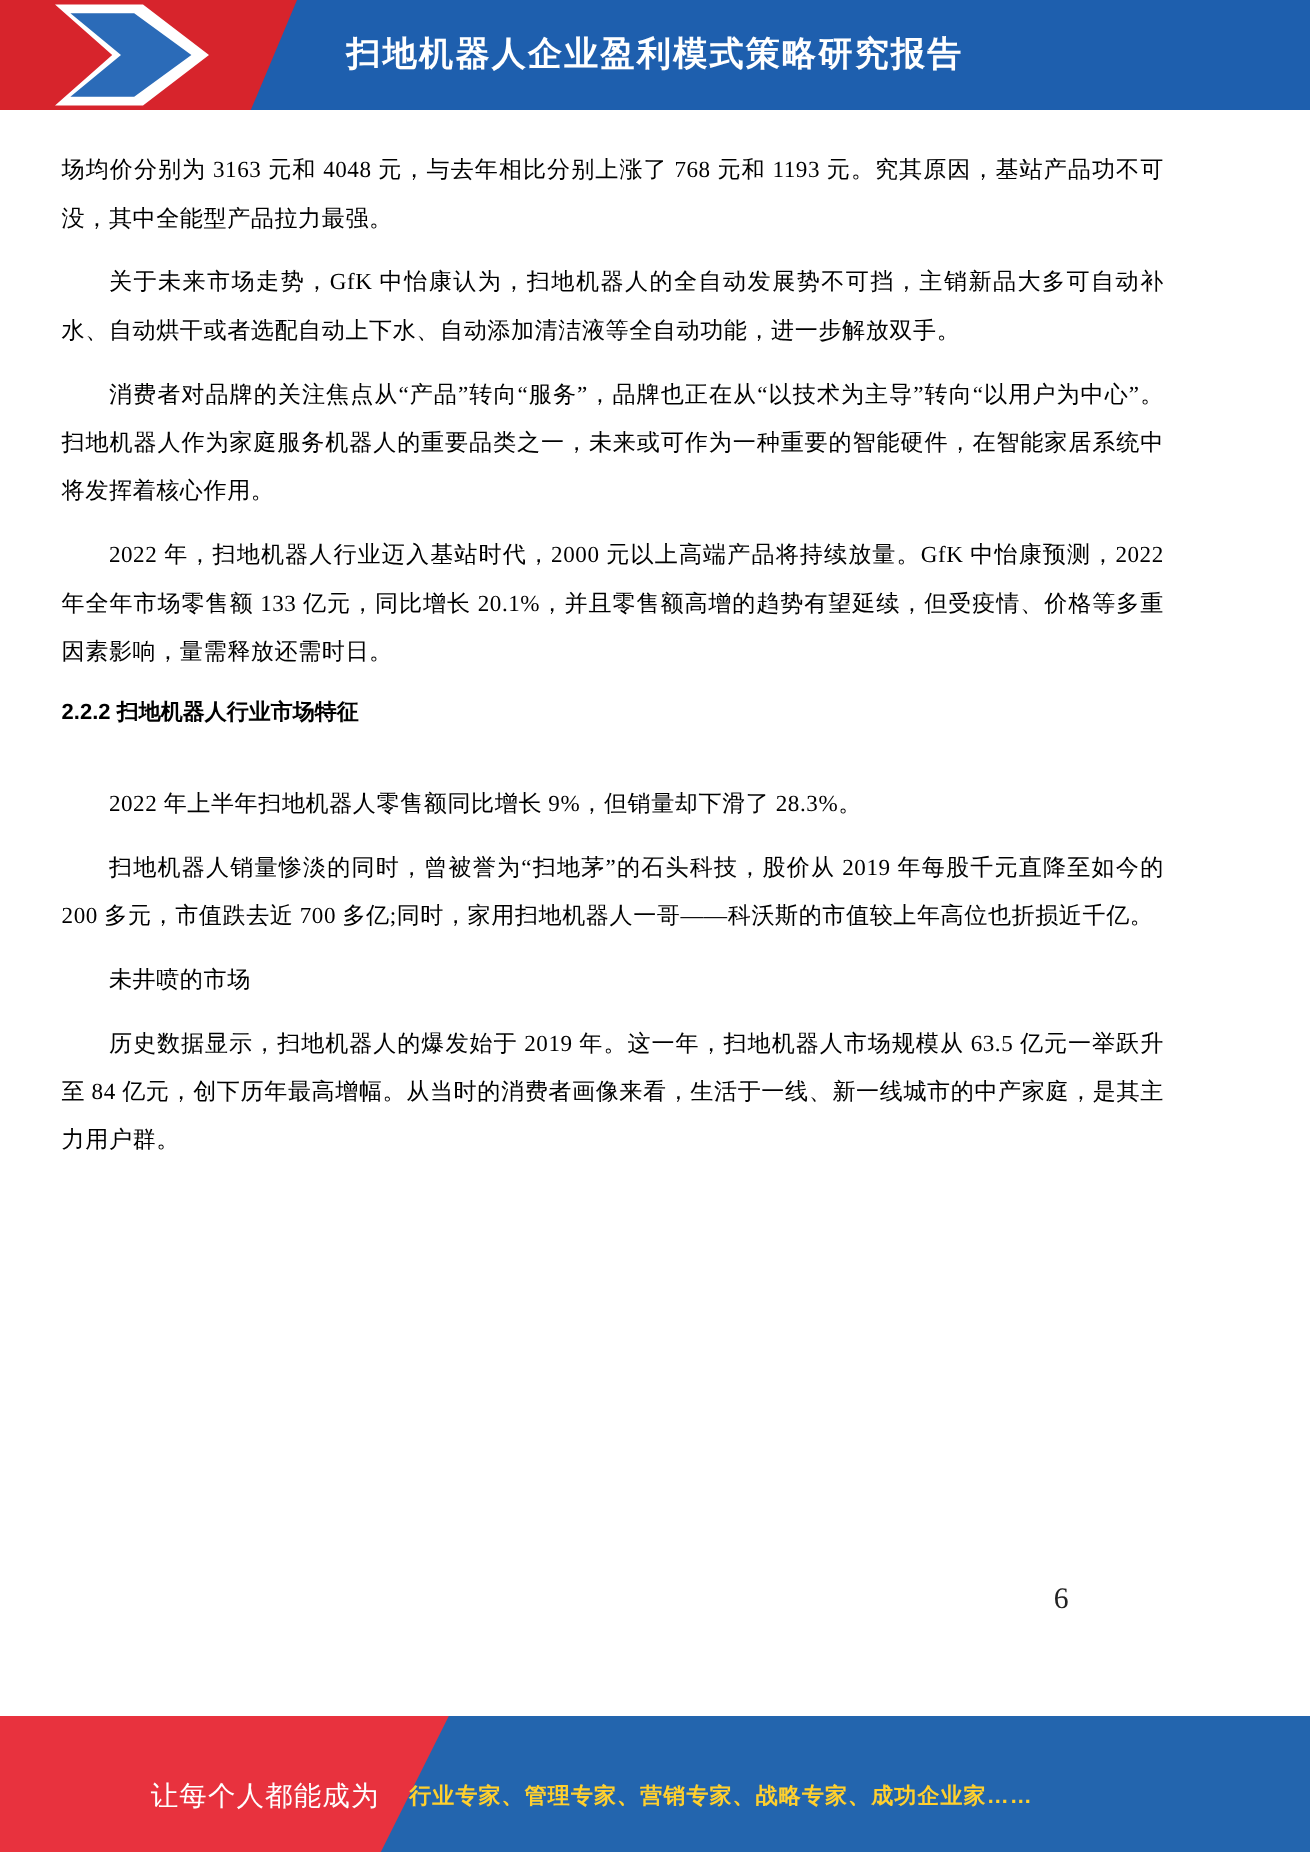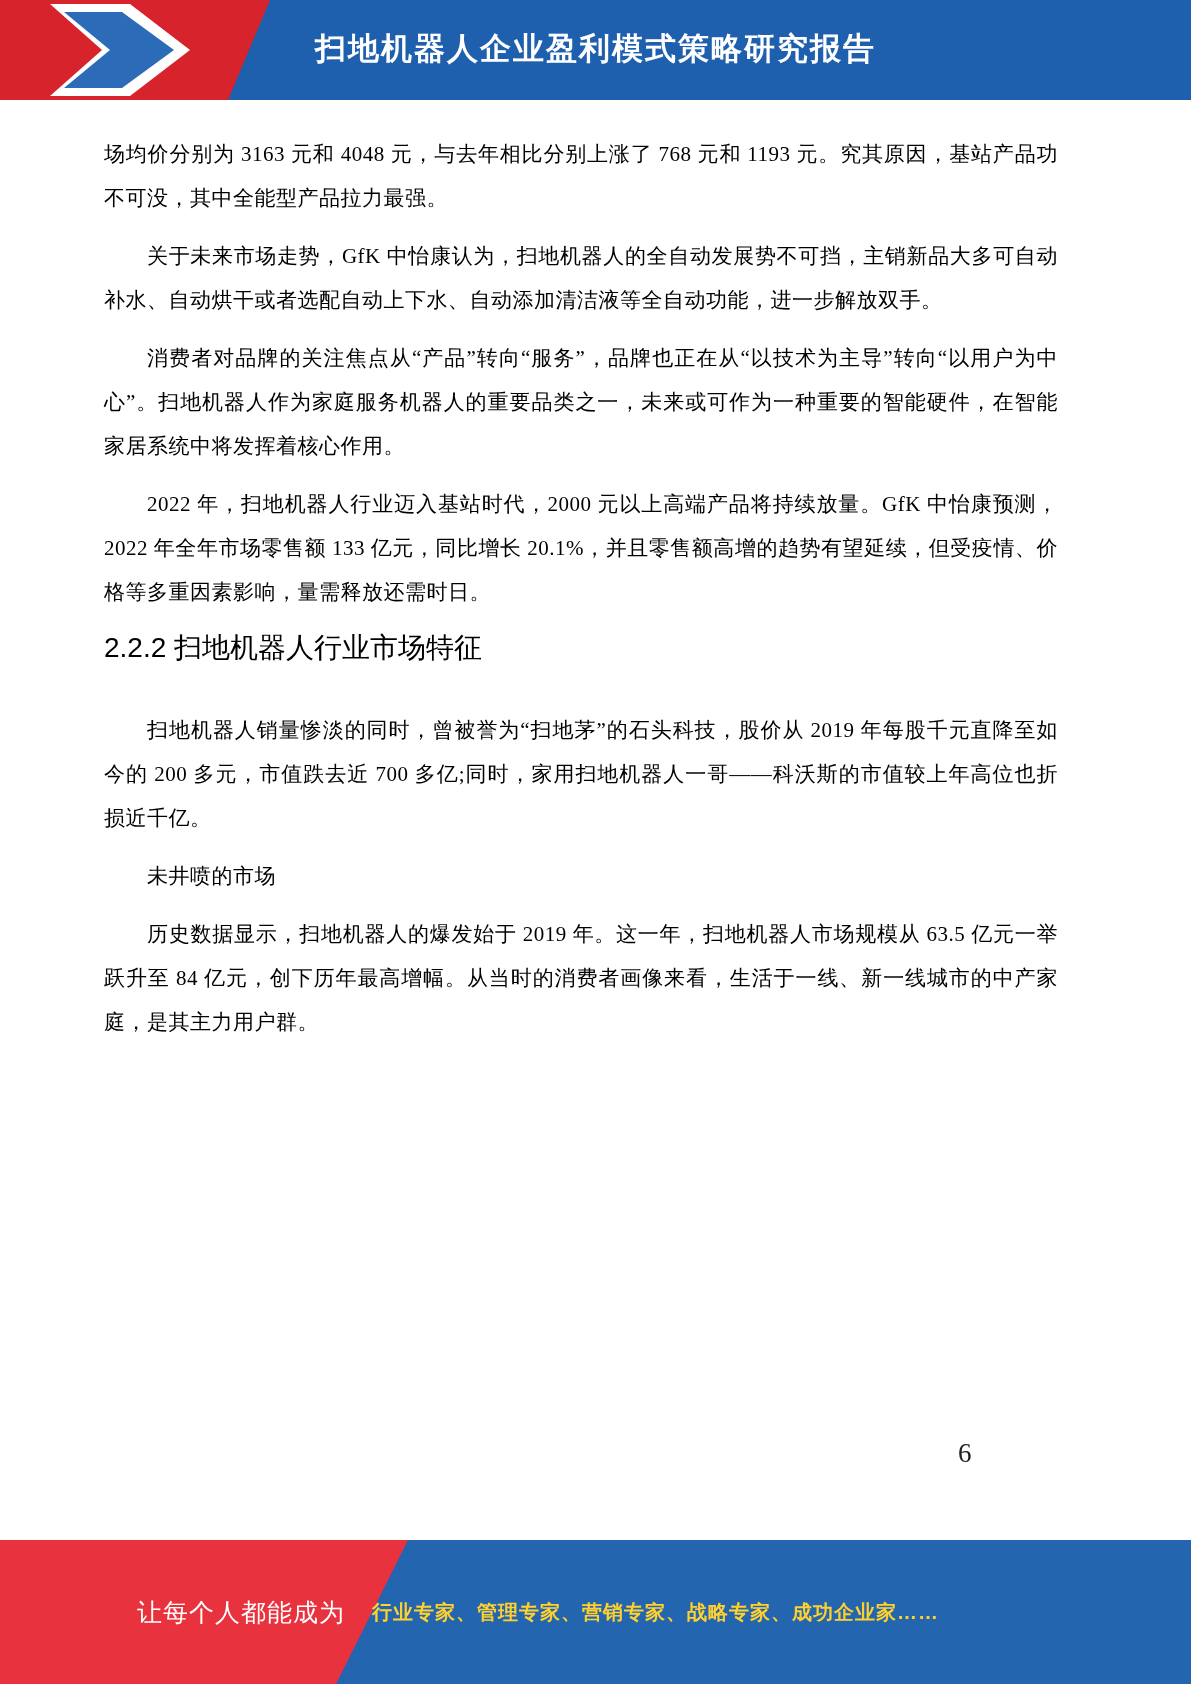--- a/index.html
+++ b/index.html
@@ -31,57 +31,57 @@
     color: #ffffff;
     font-family: "Liberation Sans", "DejaVu Sans", sans-serif;
     font-size: 31px;
     font-weight: bold;
     letter-spacing: 2px;
     white-space: nowrap;
   }
 
   
   .content {
-    padding: 32px 133px 0 104px;
+    padding: 32px 133px 0 56px;
     color: #000000;
   }
   .para {
     font-size: 21px;
     line-height: 44px;
     text-align: justify;
     letter-spacing: 0.5px;
     margin: 0 0 14px 0;
   }
   .para.indent { text-indent: 43px; }
   .para.tight { margin-bottom: 0; }
   .section-heading {
     font-family: "Liberation Sans", "DejaVu Sans", sans-serif;
-    font-size: 28px;
-    font-weight: normal;
+    font-size: 20px;
+    font-weight: bold;
     color: #000000;
     margin: 8px 0 40px 0;
     line-height: 40px;
   }
 
   
   .page-number {
     position: absolute;
     left: 958px;
     top: 1438px;
     font-size: 27px;
     color: #222222;
     font-family: "Liberation Serif", "DejaVu Serif", serif;
   }
 
   
   .footer {
     position: absolute;
     left: 0; bottom: 0;
     width: 1191px;
-    height: 144px;
+    height: 124px;
   }
   .footer-svg { position: absolute; left: 0; top: 0; display: block; }
   .footer-left {
     position: absolute;
     left: 137px; top: 0;
     height: 144px;
     display: flex;
     align-items: center;
     color: #ffffff;
     font-family: "Liberation Sans", "DejaVu Sans", sans-serif;
@@ -120,20 +120,21 @@
   </header>
 
   <main class="content">
     <p class="para">场均价分别为 3163 元和 4048 元，与去年相比分别上涨了 768 元和 1193 元。究其原因，基站产品功不可没，其中全能型产品拉力最强。</p>
     <p class="para indent">关于未来市场走势，GfK 中怡康认为，扫地机器人的全自动发展势不可挡，主销新品大多可自动补水、自动烘干或者选配自动上下水、自动添加清洁液等全自动功能，进一步解放双手。</p>
     <p class="para indent">消费者对品牌的关注焦点从“产品”转向“服务”，品牌也正在从“以技术为主导”转向“以用户为中心”。扫地机器人作为家庭服务机器人的重要品类之一，未来或可作为一种重要的智能硬件，在智能家居系统中将发挥着核心作用。</p>
     <p class="para indent">2022 年，扫地机器人行业迈入基站时代，2000 元以上高端产品将持续放量。GfK 中怡康预测，2022 年全年市场零售额 133 亿元，同比增长 20.1%，并且零售额高增的趋势有望延续，但受疫情、价格等多重因素影响，量需释放还需时日。</p>
 
     <h2 class="section-heading">2.2.2 扫地机器人行业市场特征</h2>
 
+    <p class="para indent">2022 年上半年扫地机器人零售额同比增长 9%，但销量却下滑了 28.3%。</p>
     <p class="para indent">扫地机器人销量惨淡的同时，曾被誉为“扫地茅”的石头科技，股价从 2019 年每股千元直降至如今的 200 多元，市值跌去近 700 多亿;同时，家用扫地机器人一哥——科沃斯的市值较上年高位也折损近千亿。</p>
     <p class="para indent">未井喷的市场</p>
     <p class="para indent tight">历史数据显示，扫地机器人的爆发始于 2019 年。这一年，扫地机器人市场规模从 63.5 亿元一举跃升至 84 亿元，创下历年最高增幅。从当时的消费者画像来看，生活于一线、新一线城市的中产家庭，是其主力用户群。</p>
   </main>
 
   <div class="page-number">6</div>
 
   <footer class="footer">
     <svg class="footer-svg" width="1191" height="144" viewBox="0 0 1191 144" preserveAspectRatio="none">
       <rect x="0" y="0" width="1191" height="144" fill="#2365AE"></rect>

